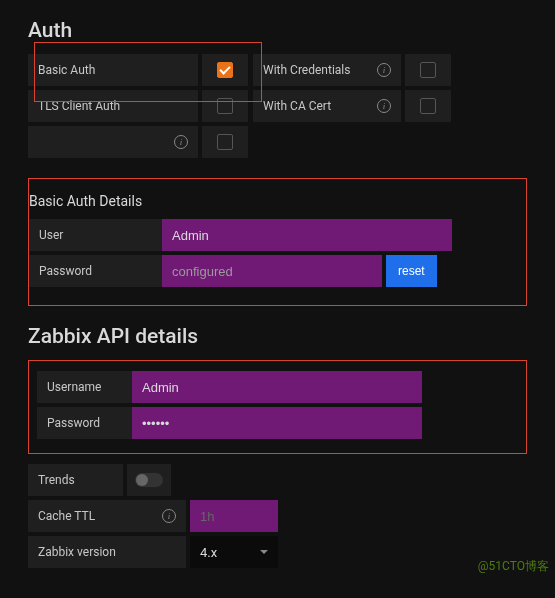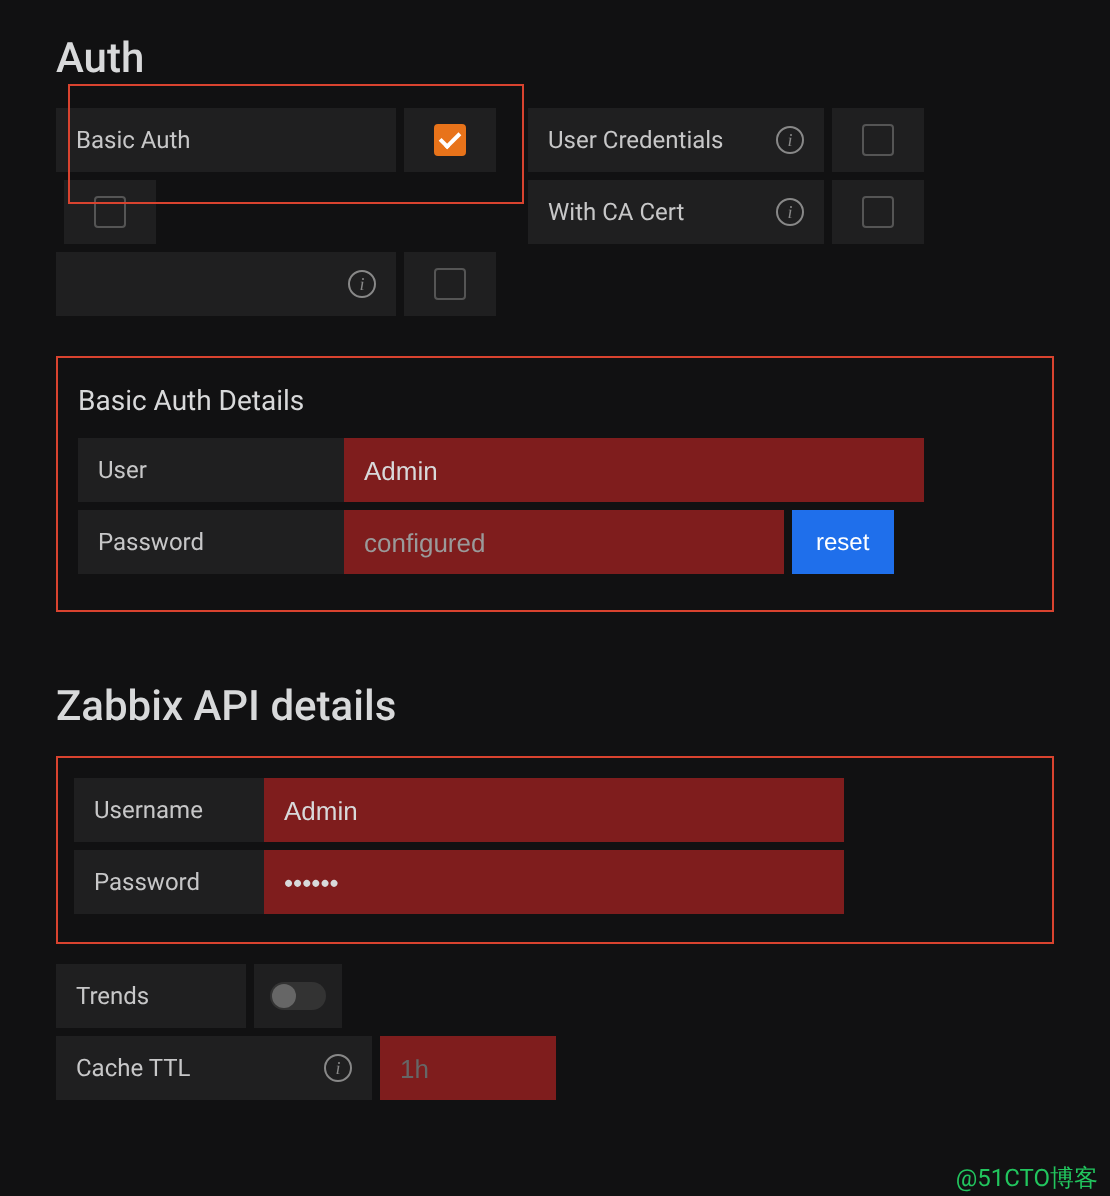--- a/index.html
+++ b/index.html
@@ -19,21 +19,21 @@
       font-weight: 500;
       margin-bottom: 12px;
     }
     h3.section-title.small {
       font-size: 14px;
       font-weight: 400;
       margin-bottom: 10px;
     }
     .auth-grid {
       display: flex;
-      gap: 16px;
+      gap: 5px;
       margin-bottom: 20px;
     }
     .auth-col { display: flex; flex-direction: column; gap: 4px; }
     .gf-row {
       display: flex;
       align-items: stretch;
       height: 32px;
     }
     .gf-label {
       background: #1f1f20;
@@ -96,30 +96,30 @@
     .basic-auth-highlight {
       position: absolute;
       border: 1px solid #d9432f;
       pointer-events: none;
       width: 228px;
       height: 60px;
       left: 34px;
       top: 42px;
     }
     .panel {
-      padding: 14px 10px 18px;
-      margin-bottom: 36px;
+      padding: 14px 0 18px;
+      margin-bottom: 18px;
     }
     .panel2 {
       padding: 10px 8px 14px;
       margin-bottom: 10px;
     }
     .gf-input {
       flex: 1;
-      background: #7f1d1d;
+      background: #701a75;
       border: none;
       color: #d8d9da;
       padding: 0 10px;
       font-size: 13px;
       outline: none;
     }
     .gf-input::placeholder { color: #666; }
     .gf-input.configured { color: #9a9a9a; }
     .reset-btn {
       background: #1f6feb;
@@ -167,22 +167,22 @@
     .select-wrap .caret {
       margin-left: auto;
       width: 0; height: 0;
       border-left: 4px solid transparent;
       border-right: 4px solid transparent;
       border-top: 4px solid #888;
     }
     .watermark {
       position: absolute;
       right: 6px;
-      bottom: 0;
-      color: #22c55e;
+      bottom: 23px;
+      color: #4d7c0f;
       font-size: 12px;
       margin-left: 24px;
     }
     .zabbix-rows { margin-top: 6px; }
     .zabbix-rows .gf-row { margin-top: 4px; }
   </style>
 </head>
 <body>
 
 <h3 class="section-title">Auth</h3>
@@ -191,37 +191,38 @@
 
 <div class="auth-grid">
   <div class="auth-col">
     <div class="gf-row">
       <div class="gf-label">Basic Auth</div>
       <div class="gf-check">
           <div class="checkbox checked"></div>
         </div>
     </div>
     <div class="gf-row">
+      <div class="gf-label">TLS Client Auth</div>
       <div class="gf-check">
           <div class="checkbox"></div>
         </div>
     </div>
     <div class="gf-row">
       <div class="gf-label">
         <span class="info-icon">i</span>
       </div>
       <div class="gf-check">
           <div class="checkbox"></div>
         </div>
     </div>
   </div>
   <div class="auth-col">
     <div class="gf-row">
       <div class="gf-label col2">
-        <span>User Credentials</span>
+        <span>With Credentials</span>
         <span class="info-icon">i</span>
       </div>
       <div class="gf-check">
           <div class="checkbox"></div>
         </div>
     </div>
     <div class="gf-row">
       <div class="gf-label col2">
         <span>With CA Cert</span>
         <span class="info-icon">i</span>
@@ -266,15 +267,22 @@
         <div class="toggle"></div>
       </div>
   </div>
   <div class="gf-row">
     <div class="gf-label" style="min-width:158px">
       <span>Cache TTL</span>
       <span class="info-icon">i</span>
     </div>
     <input class="gf-input" style="max-width: 88px; margin-left: 4px;" placeholder="1h">
   </div>
+  <div class="gf-row">
+    <div class="gf-label" style="min-width:158px">Zabbix version</div>
+    <div class="select-wrap">
+      <span>4.x</span>
+      <span class="caret"></span>
+    </div>
+  </div>
 </div>
 
 <div class="watermark">@51CTO博客</div>
 
 </body></html>

